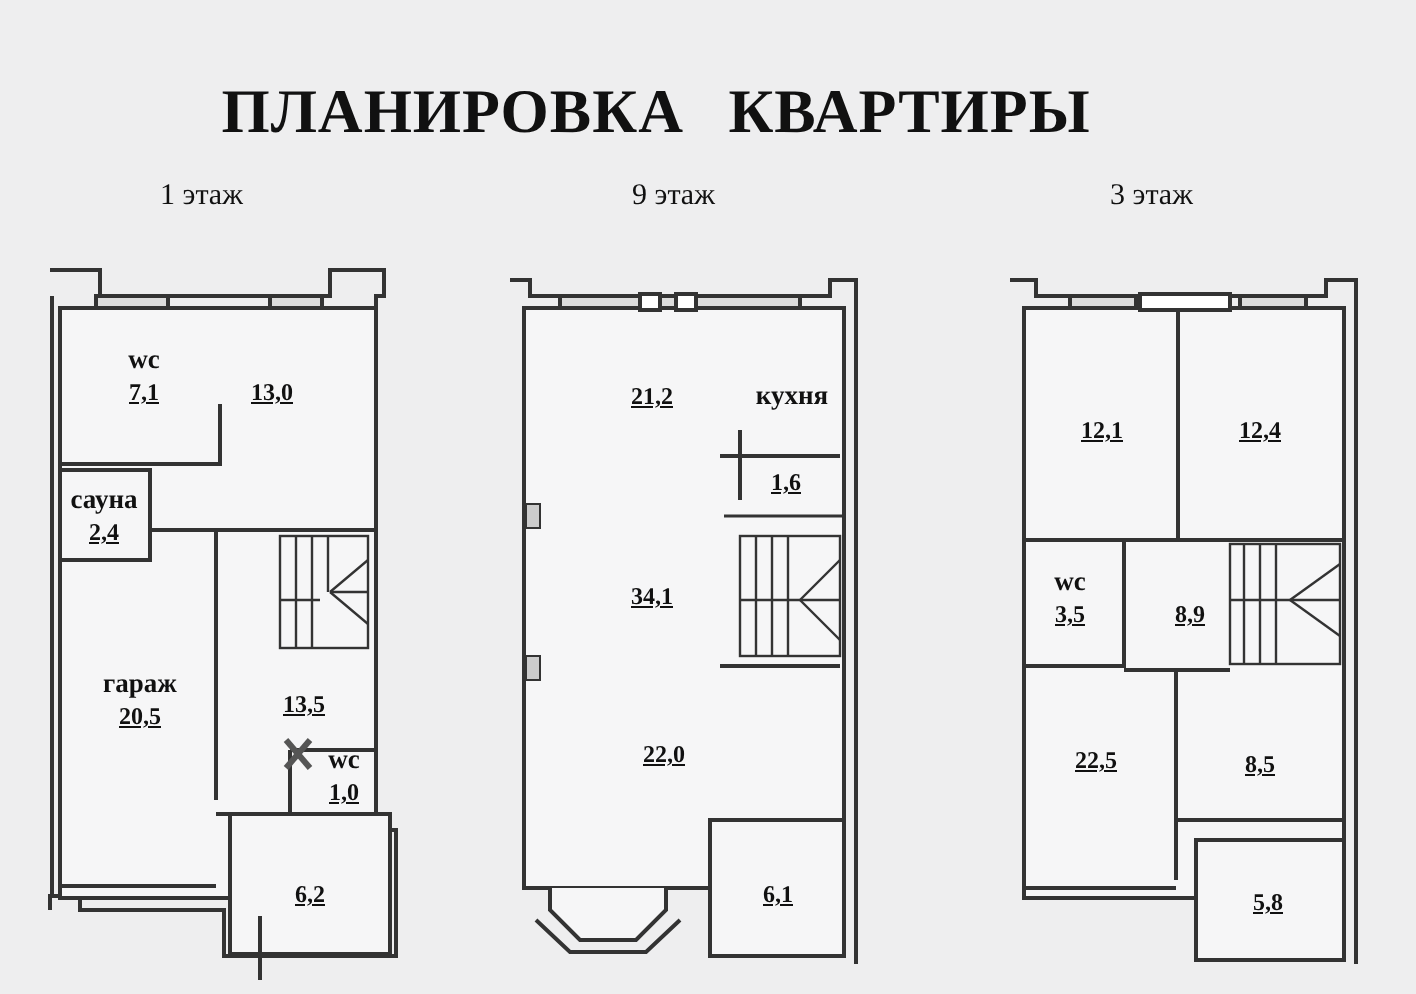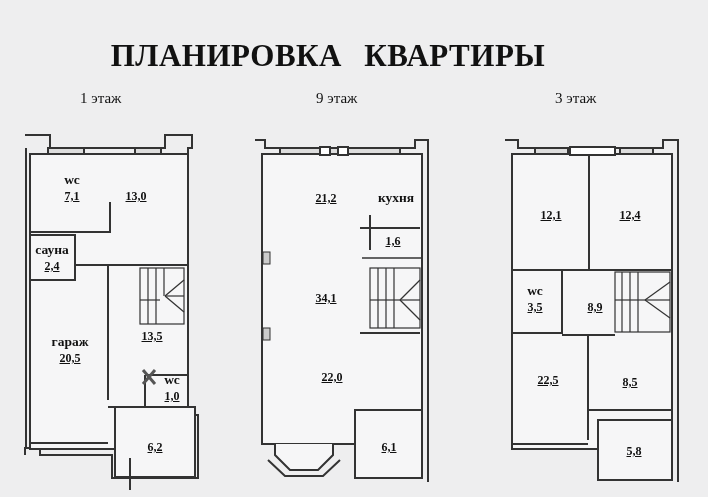--- a/index.html
+++ b/index.html
@@ -124,21 +124,21 @@
     <div class="area">13,0</div>
   </div>
 <div class="lbl" style="left:52px;top:258px">
     <div class="name">сауна</div>
     <div class="area">2,4</div>
   </div>
 <div class="lbl" style="left:70px;top:350px">
     <div class="name">гараж</div>
     <div class="area">20,5</div>
   </div>
-<div class="lbl" style="left:152px;top:336px">
+<div class="lbl" style="left:152px;top:352px">
     <div class="area">13,5</div>
   </div>
 <div class="lbl" style="left:172px;top:388px">
     <div class="name">wc</div>
     <div class="area">1,0</div>
   </div>
 <div class="lbl" style="left:155px;top:447px">
     <div class="area">6,2</div>
   </div>
 

